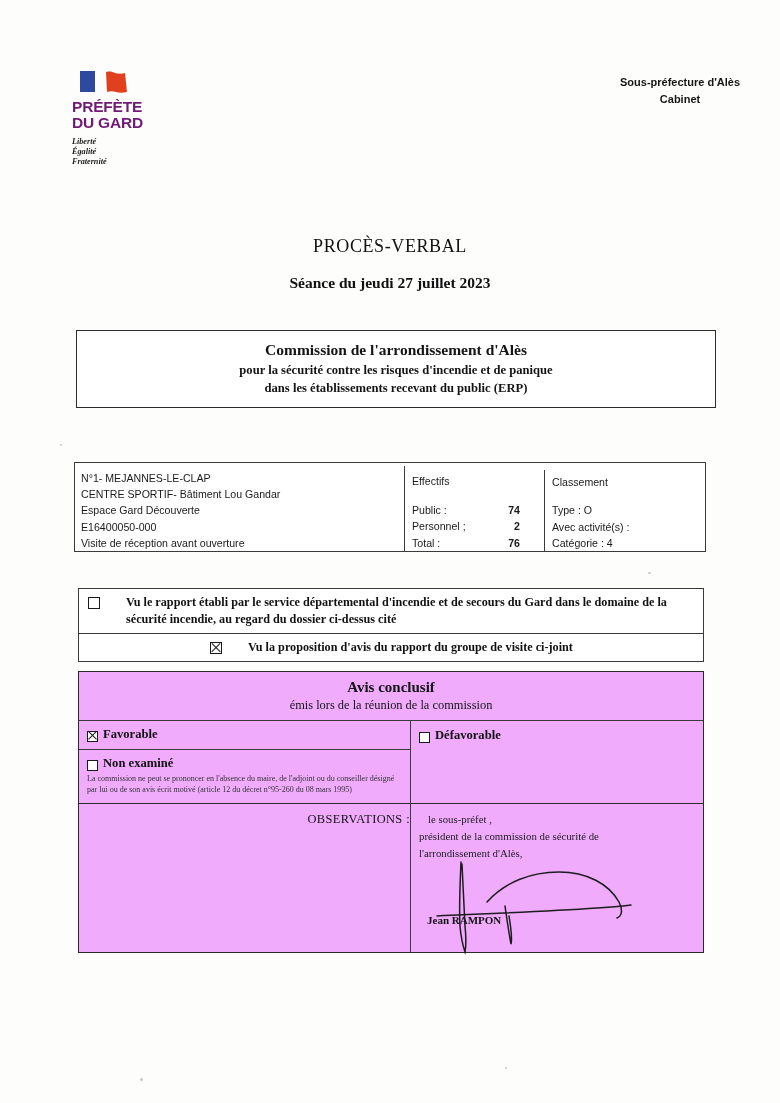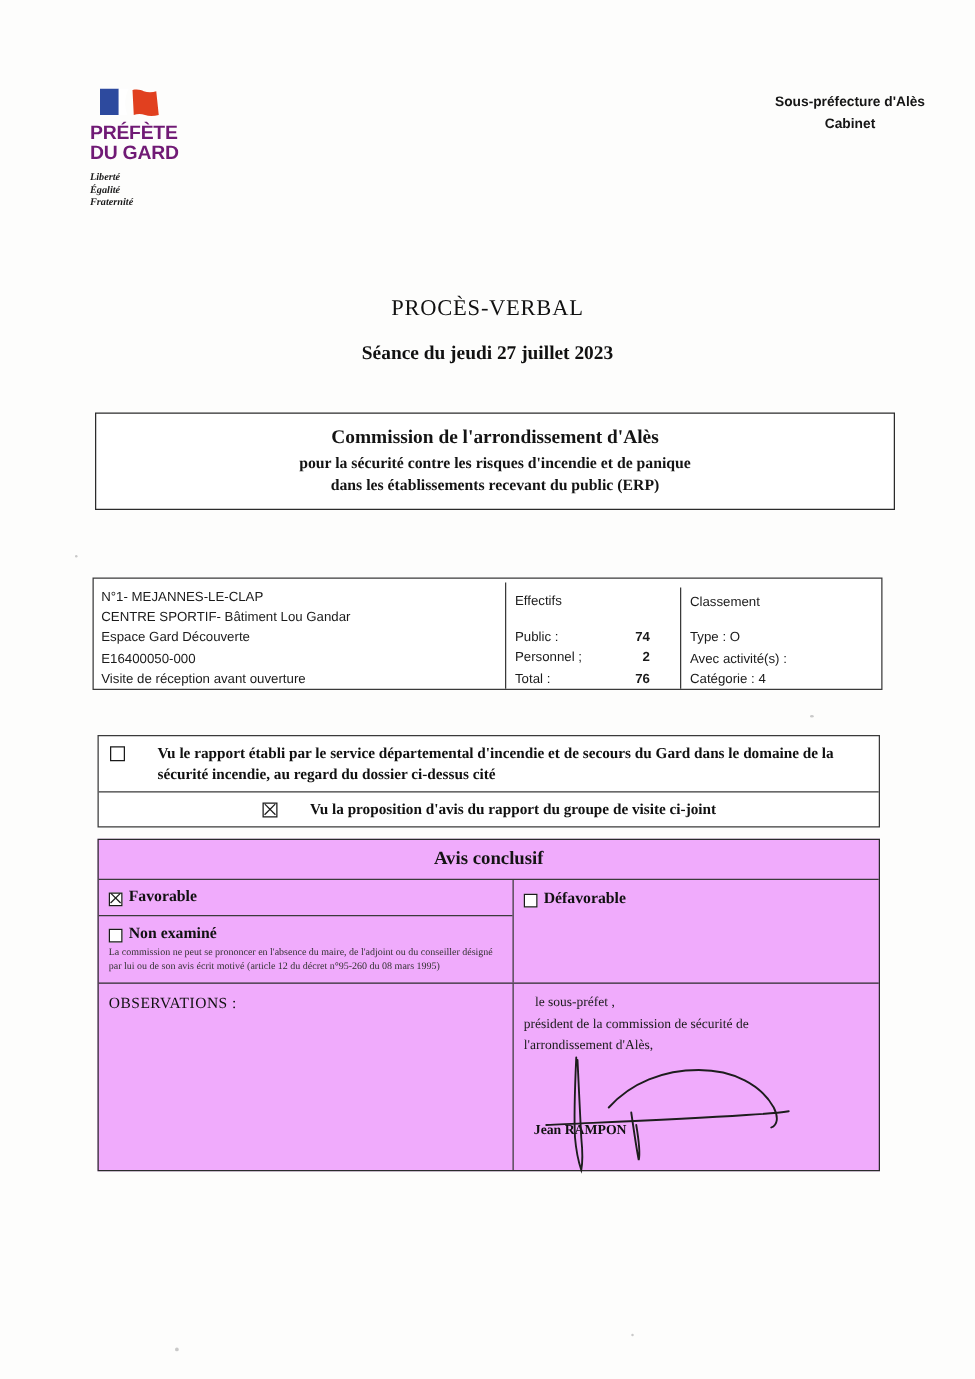--- a/index.html
+++ b/index.html
@@ -292,20 +292,21 @@
   
   .obs-grid {
     display: flex;
     min-height: 142px;
   }
   .obs-left {
     width: 332px;
     border-right: 1.1px solid #3a3a3a;
     box-sizing: border-box;
     padding: 8px 0 0 8px;
+    text-align: right;
   }
   .obs-label {
     font-size: 12.4px;
     letter-spacing: 0.4px;
     color: #111;
   }
   .sig-line {
     font-size: 10.8px;
     line-height: 1.6;
     color: #1c1c1c;
@@ -420,20 +421,21 @@
     <div class="vu-row">
       <span class="cbx checked"></span>
       <span class="vu-text">Vu la proposition d'avis du rapport du groupe de visite ci-joint</span>
     </div>
   </div>
 
   <div class="avis-block">
 
     <div class="avis-head">
       <div class="t1">Avis conclusif</div>
+      <div class="t2">émis lors de la réunion de la commission</div>
     </div>
 
     <div class="avis-grid">
       <div class="avis-left">
 
         <div class="avis-cell bordered">
           <div class="opt-line">
             <span class="cbx-sm checked"></span>
             <span class="opt-label">Favorable</span>
           </div>

